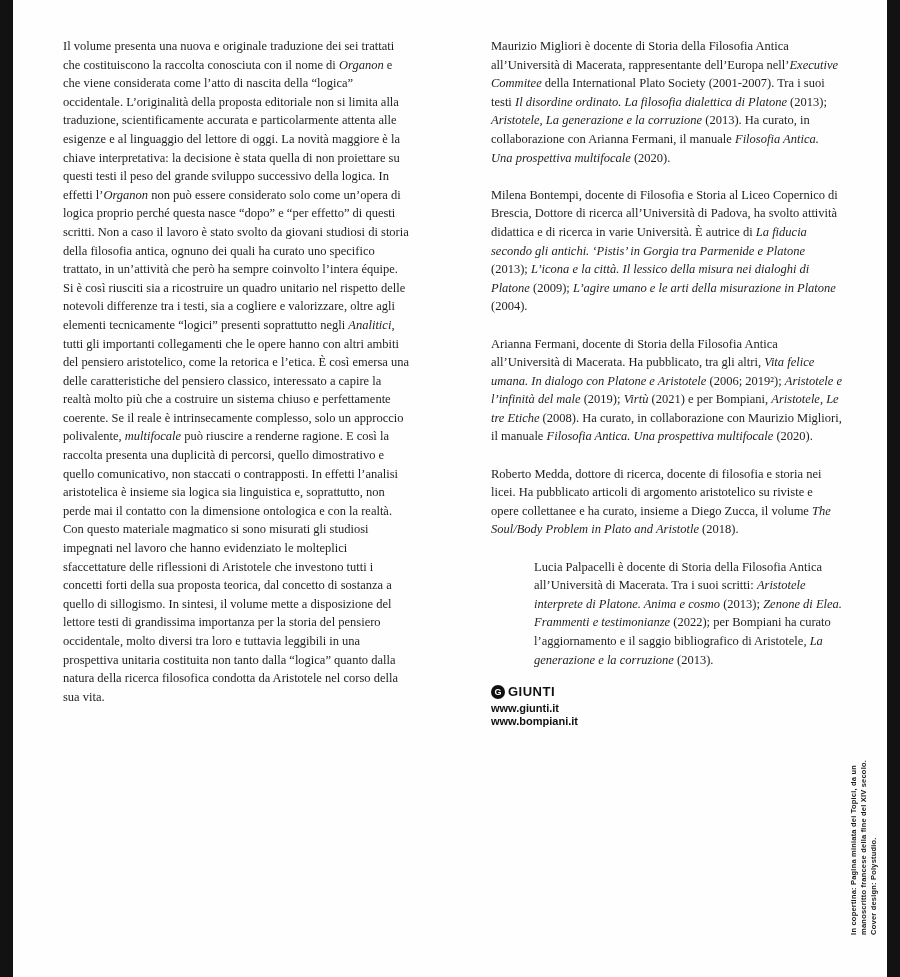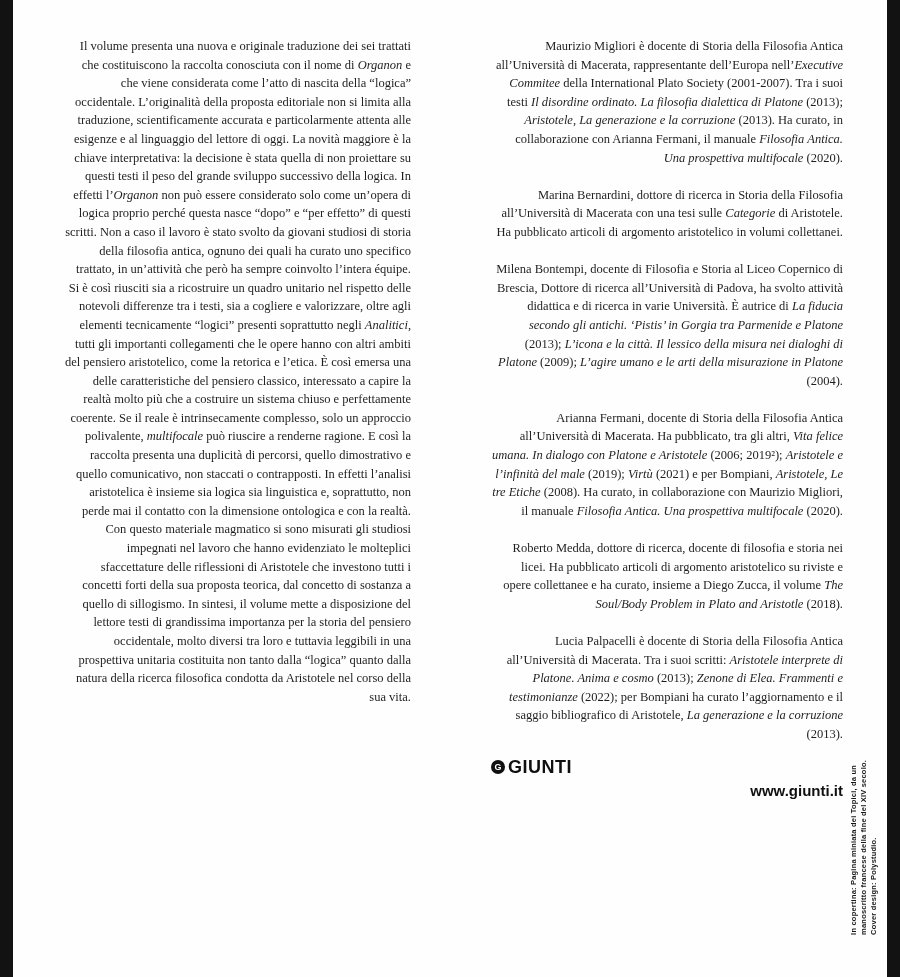--- a/index.html
+++ b/index.html
@@ -15,44 +15,44 @@
     position: absolute; top: 0; bottom: 0; width: 13px;
     background: #121212;
   }
   .edge-left { left: 0; }
   .edge-right { right: 0; }
 
   .col {
     position: absolute;
     font-size: 12.5px;
     line-height: 18.6px;
-    text-align: right;
+    text-align: left;
     color: #1e1e1e;
   }
   .left-col  { left: 63px;  top: 37px; width: 348px; }
   .right-col { left: 491px; top: 37px; width: 352px; }
 
   .para { margin: 0; }
   .bio  { margin: 0 0 18.6px 0; }
-  .bio:last-of-type { margin-bottom: 10px; }
+  .bio:last-of-type { margin-bottom: 10px; margin-left: 43px; }
   i { font-style: italic; }
 
   .publisher { margin-top: 14px; font-family: "Liberation Sans", sans-serif; }
   .logo { display: flex; align-items: center; gap: 3px; }
   .logo-mark {
     display: inline-flex; align-items: center; justify-content: center;
     width: 14px; height: 14px; border-radius: 50%;
     background: #101010; color: #ffffff;
     font-size: 9px; font-weight: bold;
     font-family: "Liberation Sans", sans-serif;
   }
   .logo-text {
-    font-weight: bold; font-size: 18px; letter-spacing: 0.5px; color: #101010;
+    font-weight: bold; font-size: 13px; letter-spacing: 0.5px; color: #101010;
   }
-  .sites { margin-top: 8px; font-weight: bold; font-size: 15px; line-height: 13.5px; color: #101010; }
+  .sites { font-weight: bold; font-size: 11px; line-height: 13.5px; color: #101010; }
 
   .spine-credit {
     position: absolute;
     right: 21px; bottom: 42px;
     writing-mode: vertical-rl;
     transform: rotate(180deg);
     font-family: "Liberation Sans", sans-serif;
     font-weight: bold;
     font-size: 7.5px;
     line-height: 10px;
@@ -67,33 +67,33 @@
 
   <div class="edge edge-left"></div>
   <div class="edge edge-right"></div>
 
   <div class="col left-col">
     <p class="para"><span>Il volume presenta una nuova e originale traduzione dei sei trattati che costituiscono la raccolta conosciuta con il nome di </span><i>Organon</i><span> e che viene considerata come l’atto di nascita della “logica” occidentale. L’originalità della proposta editoriale non si limita alla traduzione, scientificamente accurata e particolarmente attenta alle esigenze e al linguaggio del lettore di oggi. La novità maggiore è la chiave interpretativa: la decisione è stata quella di non proiettare su questi testi il peso del grande sviluppo successivo della logica. In effetti l’</span><i>Organon</i><span> non può essere considerato solo come un’opera di logica proprio perché questa nasce “dopo” e “per effetto” di questi scritti. Non a caso il lavoro è stato svolto da giovani studiosi di storia della filosofia antica, ognuno dei quali ha curato uno specifico trattato, in un’attività che però ha sempre coinvolto l’intera équipe. Si è così riusciti sia a ricostruire un quadro unitario nel rispetto delle notevoli differenze tra i testi, sia a cogliere e valorizzare, oltre agli elementi tecnicamente “logici” presenti soprattutto negli </span><i>Analitici</i><span>, tutti gli importanti collegamenti che le opere hanno con altri ambiti del pensiero aristotelico, come la retorica e l’etica. È così emersa una delle caratteristiche del pensiero classico, interessato a capire la realtà molto più che a costruire un sistema chiuso e perfettamente coerente. Se il reale è intrinsecamente complesso, solo un approccio polivalente, </span><i>multifocale</i><span> può riuscire a renderne ragione. E così la raccolta presenta una duplicità di percorsi, quello dimostrativo e quello comunicativo, non staccati o contrapposti. In effetti l’analisi aristotelica è insieme sia logica sia linguistica e, soprattutto, non perde mai il contatto con la dimensione ontologica e con la realtà. Con questo materiale magmatico si sono misurati gli studiosi impegnati nel lavoro che hanno evidenziato le molteplici sfaccettature delle riflessioni di Aristotele che investono tutti i concetti forti della sua proposta teorica, dal concetto di sostanza a quello di sillogismo. In sintesi, il volume mette a disposizione del lettore testi di grandissima importanza per la storia del pensiero occidentale, molto diversi tra loro e tuttavia leggibili in una prospettiva unitaria costituita non tanto dalla “logica” quanto dalla natura della ricerca filosofica condotta da Aristotele nel corso della sua vita.</span></p>
   </div>
 
   <div class="col right-col">
     <p class="bio"><span>Maurizio Migliori è docente di Storia della Filosofia Antica all’Università di Macerata, rappresentante dell’Europa nell’</span><i>Executive Commitee</i><span> della International Plato Society (2001-2007). Tra i suoi testi </span><i>Il disordine ordinato. La filosofia dialettica di Platone</i><span> (2013); </span><i>Aristotele, La generazione e la corruzione</i><span> (2013). Ha curato, in collaborazione con Arianna Fermani, il manuale </span><i>Filosofia Antica. Una prospettiva multifocale</i><span> (2020).</span></p>
-    <p class="bio"><span>Marina Bernardini, dottore di ricerca in Storia della Filosofia all’Università di Macerata con una tesi sulle </span><i>Categorie</i><span> di Aristotele. Ha pubblicato articoli di argomento aristotelico in volumi collettanei.</span></p>
     <p class="bio"><span>Milena Bontempi, docente di Filosofia e Storia al Liceo Copernico di Brescia, Dottore di ricerca all’Università di Padova, ha svolto attività didattica e di ricerca in varie Università. È autrice di </span><i>La fiducia secondo gli antichi. ‘Pistis’ in Gorgia tra Parmenide e Platone</i><span> (2013); </span><i>L’icona e la città. Il lessico della misura nei dialoghi di Platone</i><span> (2009); </span><i>L’agire umano e le arti della misurazione in Platone</i><span> (2004).</span></p>
     <p class="bio"><span>Arianna Fermani, docente di Storia della Filosofia Antica all’Università di Macerata. Ha pubblicato, tra gli altri, </span><i>Vita felice umana. In dialogo con Platone e Aristotele</i><span> (2006; 2019²); </span><i>Aristotele e l’infinità del male</i><span> (2019); </span><i>Virtù</i><span> (2021) e per Bompiani, </span><i>Aristotele, Le tre Etiche</i><span> (2008). Ha curato, in collaborazione con Maurizio Migliori, il manuale </span><i>Filosofia Antica. Una prospettiva multifocale</i><span> (2020).</span></p>
     <p class="bio"><span>Roberto Medda, dottore di ricerca, docente di filosofia e storia nei licei. Ha pubblicato articoli di argomento aristotelico su riviste e opere collettanee e ha curato, insieme a Diego Zucca, il volume </span><i>The Soul/Body Problem in Plato and Aristotle</i><span> (2018).</span></p>
     <p class="bio"><span>Lucia Palpacelli è docente di Storia della Filosofia Antica all’Università di Macerata. Tra i suoi scritti: </span><i>Aristotele interprete di Platone. Anima e cosmo</i><span> (2013); </span><i>Zenone di Elea. Frammenti e testimonianze</i><span> (2022); per Bompiani ha curato l’aggiornamento e il saggio bibliografico di Aristotele, </span><i>La generazione e la corruzione</i><span> (2013).</span></p>
 
     <div class="publisher">
       <div class="logo">
         <span class="logo-mark">G</span>
         <span class="logo-text">GIUNTI</span>
       </div>
       <div class="sites">
         <div>www.giunti.it</div>
+        <div>www.bompiani.it</div>
       </div>
     </div>
   </div>
 
   <div class="spine-credit">
     <div>In copertina: Pagina miniata dei Topici, da un</div>
     <div>manoscritto francese della fine del XIV secolo.</div>
     <div>Cover design: Polystudio.</div>
   </div>
 

